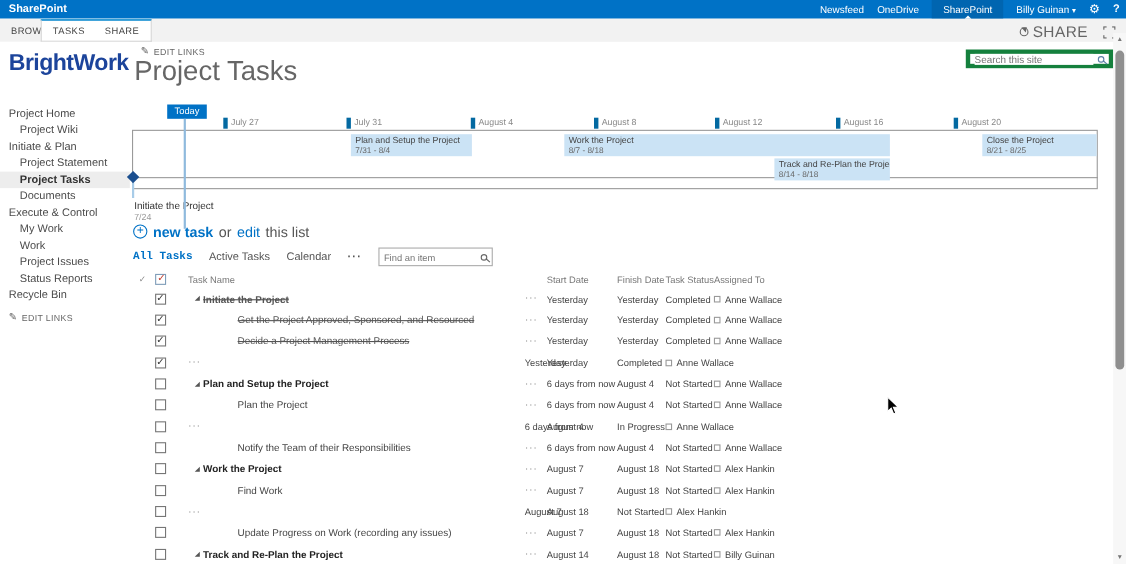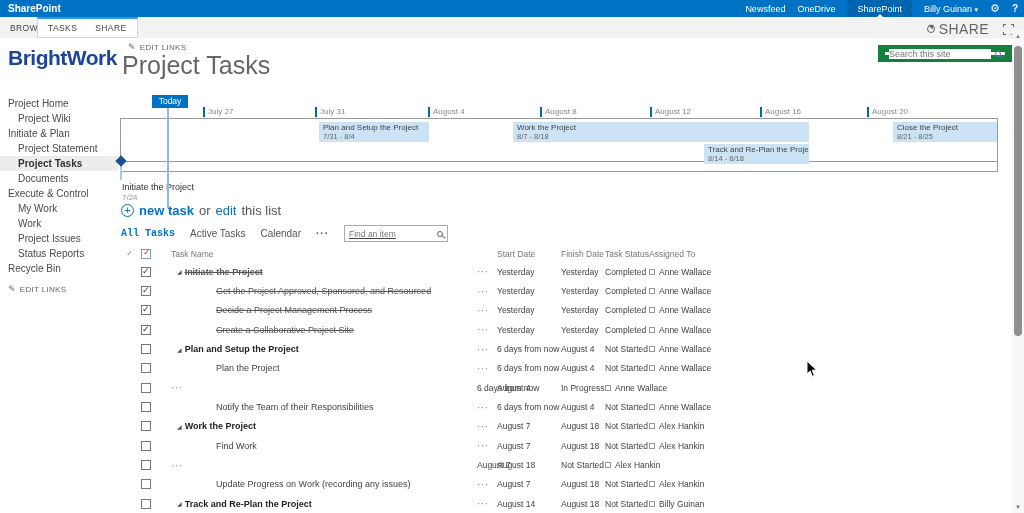--- a/index.html
+++ b/index.html
@@ -44,35 +44,35 @@
     white-space:nowrap; }
   .nav-item.lvl2 { padding-left:18px; }
   .nav-item.selected { background:#ededed; font-weight:bold; color:#333; }
   .nav-editlinks { margin-top:8px; padding-left:8px; font-size:8px; color:#666; letter-spacing:.3px; display:flex; gap:4px; align-items:center; cursor:pointer;}
   .pencil { font-family:"DejaVu Sans", sans-serif; font-size:9px; color:#666; }
 
   
   .main { position:absolute; left:118px; top:38px; width:894px; height:475px; }
   .main-editlinks { position:absolute; left:10px; top:4px; font-size:8px; color:#666; letter-spacing:.3px; display:flex; gap:4px; align-items:center; cursor:pointer;}
   .page-title { position:absolute; left:4px; top:13px; font-size:25px; color:#666; font-weight:normal; }
-  .site-search { position:absolute; right:0px; top:7px; width:134px; height:17px; border:7px solid #15803d;
+  .site-search { position:absolute; right:0px; top:7px; width:134px; height:17px; border:4px solid #15803d;
     display:flex; align-items:center; padding:0 4px; gap:4px; background:#fff; }
   .site-search input { border:none; outline:none; flex:1; font-size:9px; color:#444; min-width:0;
     font-family:"Liberation Sans", sans-serif; }
   .mag { display:inline-block; width:6px; height:6px; border:1.2px solid #5a7fa6; border-radius:50%; position:relative; flex:none; }
   .mag::after { content:""; position:absolute; width:4.5px; height:1.2px; background:#5a7fa6; transform:rotate(42deg);
     right:-3.5px; bottom:-1.5px; }
   .mag.gray { border-color:#666; } .mag.gray::after { background:#666; }
 
   
   .timeline { position:absolute; left:0; top:52px; width:884px; height:118px; }
   .today-box { position:absolute; left:34px; top:5px; width:36px; height:13px; background:#0072c6; color:#fff;
     font-size:8.5px; text-align:center; line-height:13px; cursor:pointer; }
   .today-line { position:absolute; left:49px; top:18px; width:2px; height:100px; background:#8fbadd; z-index:5; }
-  .tl-tick { position:absolute; top:17px; font-size:8px; color:#888; border-left:2px solid #0369a1; padding-left:3px; height:10px; line-height:10px;}
+  .tl-tick { position:absolute; top:17px; font-size:8px; color:#888; border-left:4px solid #0369a1; padding-left:3px; height:10px; line-height:10px;}
   .tl-box { position:absolute; left:2px; top:28px; width:878px; height:54px; border:1px solid #9a9a9a; background:#fff; }
   .tl-bar { position:absolute; height:20px; background:#cbe3f5; padding:1px 4px; overflow:hidden; cursor:pointer; z-index:2;}
   .tl-bar .bar-name { font-size:8px; color:#444; line-height:9px; white-space:nowrap; }
   .tl-bar .bar-dates { font-size:7.5px; color:#666; line-height:9px; white-space:nowrap; }
   .tl-hline { position:absolute; left:7px; top:71px; width:873px; height:1px; background:#9a9a9a; z-index:1; }
   .tl-diamond { position:absolute; left:-1px; top:67px; width:8px; height:8px; background:#1b4f8f; transform:rotate(45deg); z-index:3; }
   .tl-stem { position:absolute; left:2px; top:76px; width:2px; height:14px; background:#a8cce8; }
   .tl-ms-name { position:absolute; left:4px; top:92px; font-size:9px; color:#333; white-space:nowrap; }
   .tl-ms-date { position:absolute; left:4px; top:103px; font-size:8px; color:#999; }
 
@@ -84,21 +84,21 @@
   .lnk-bold { font-weight:bold; }
   .lnk-gray { color:#555; }
 
   
   .views-row { position:absolute; left:3px; top:187px; display:flex; align-items:center; gap:15px; font-size:10px; }
   .view-tab { color:#555; cursor:pointer; white-space:nowrap; }
   .view-tab.active { color:#0072c6; font-weight:bold;font-family:Liberation Mono, monospace; }
   .view-more { color:#555; cursor:pointer; letter-spacing:1px; font-weight:bold; }
   .find-box { width:104px; height:17px; border:1px solid #ababab; display:flex; align-items:center; padding:0 4px; gap:4px; background:#fff;}
   .find-box input { border:none; outline:none; flex:1; font-size:8.5px; color:#444; min-width:0;
-    font-family:"Liberation Sans", sans-serif;text-decoration:underline; }
+    font-family:"Liberation Sans", sans-serif; }
 
   
   .grid-header, .grid-row { display:grid;
     grid-template-columns:23px 30px 306px 20px 64px 44px 44px 1fr; align-items:center; }
   .grid-header { position:absolute; left:0; top:208px; width:870px; height:15px; font-size:8.5px; color:#777; }
   .hdr-check { font-size:8px; color:#888; text-align:center; }
   .hdr-cbicon { position:relative; width:10px; height:10px; border:1px solid #7f9db9; background:#fff; }
   .hdr-cbicon::after { content:"✓"; position:absolute; left:1px; top:-3px; font-size:9px; color:#c0392b; }
   .rows { position:absolute; left:0; top:224px; width:870px; }
   .grid-row { height:19.35px; cursor:pointer; }
@@ -303,23 +303,20 @@
       <span class="cell-status">Completed</span>
       <span class="cell-assigned">
           <span class="presence"></span>
           <span>Anne Wallace</span>
         </span>
     </div>
 
     <div class="grid-row child done">
       <span></span>
         <span class="cb checked"></span>
-      <span class="cell-name">
-          <span class="task-label">Create a Collaborative Project Site</span>
-        </span>
       <span class="cell-ellipsis">···</span>
       <span class="cell-date">Yesterday</span>
       <span class="cell-date">Yesterday</span>
       <span class="cell-status">Completed</span>
       <span class="cell-assigned">
           <span class="presence"></span>
           <span>Anne Wallace</span>
         </span>
     </div>
 

